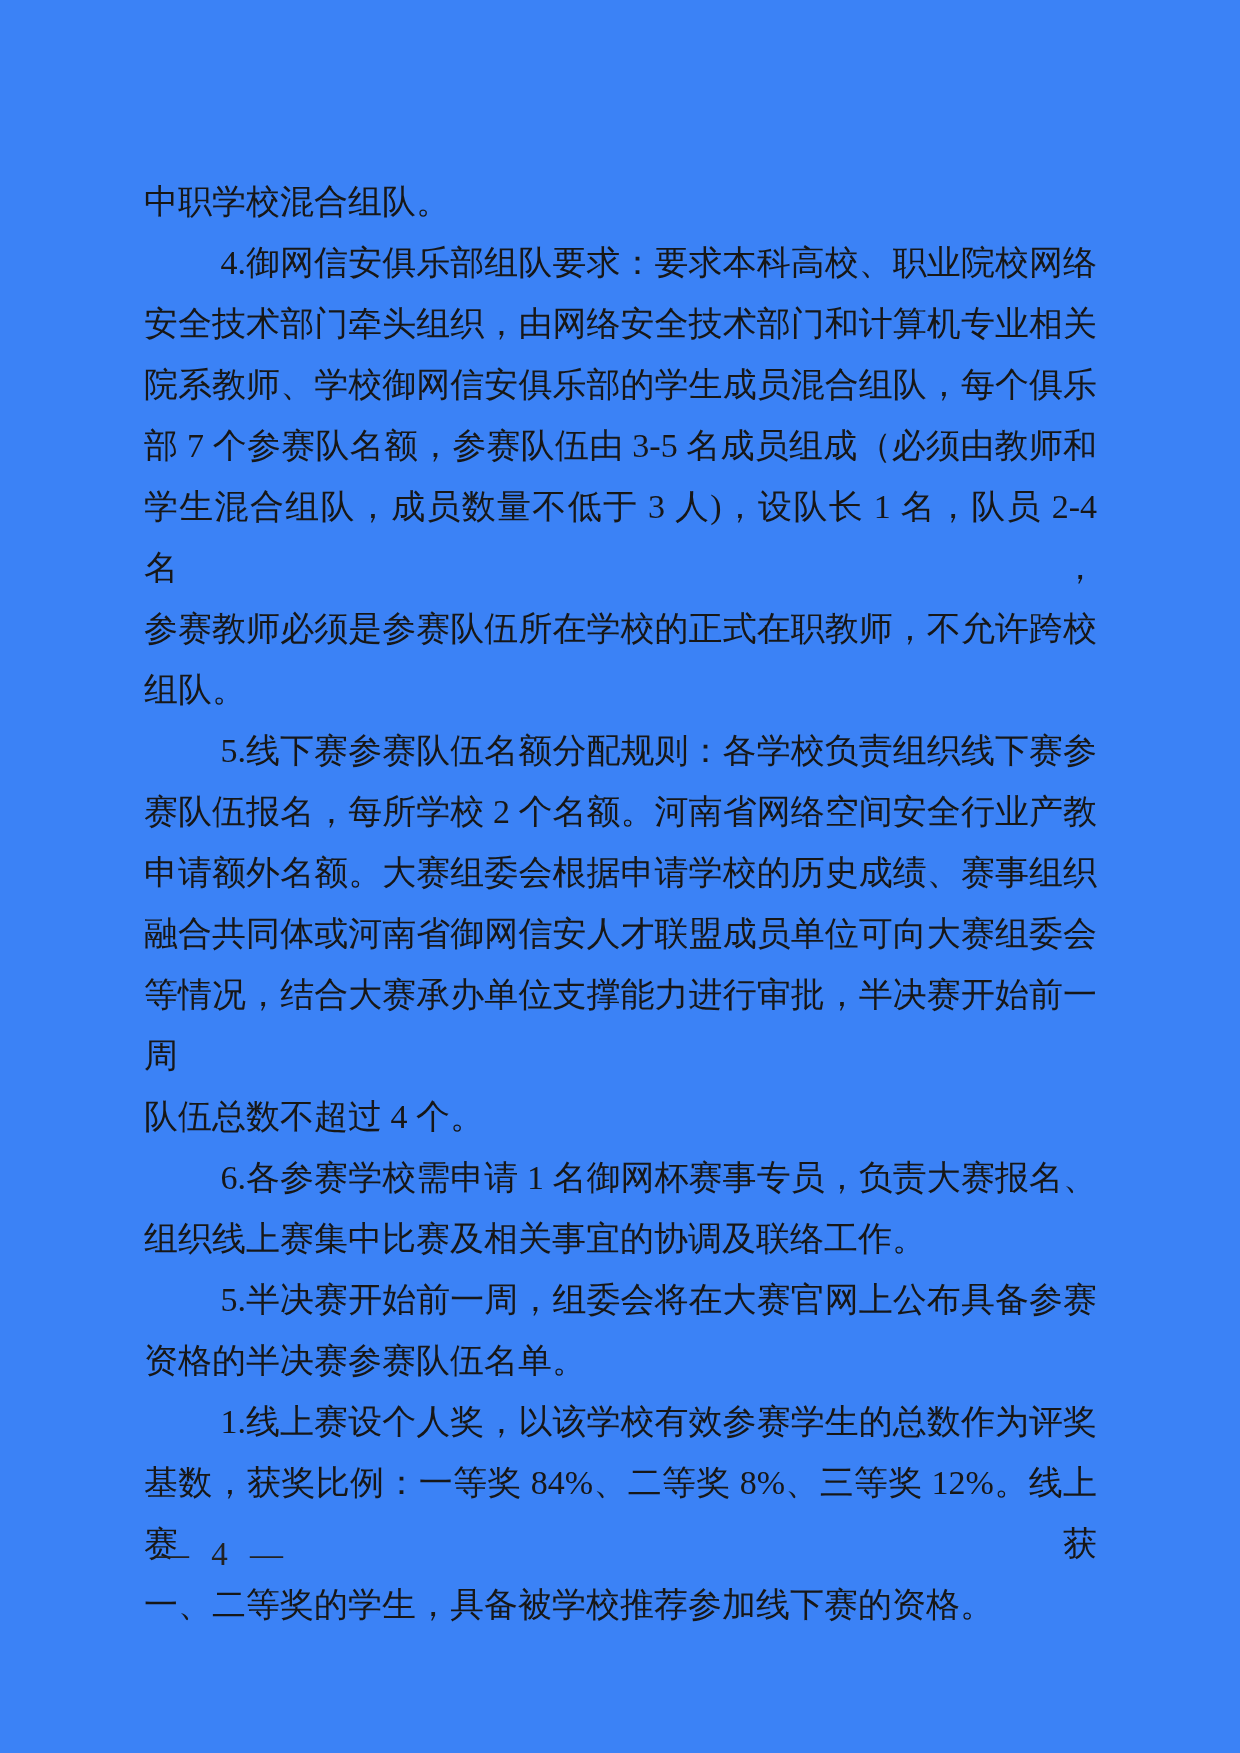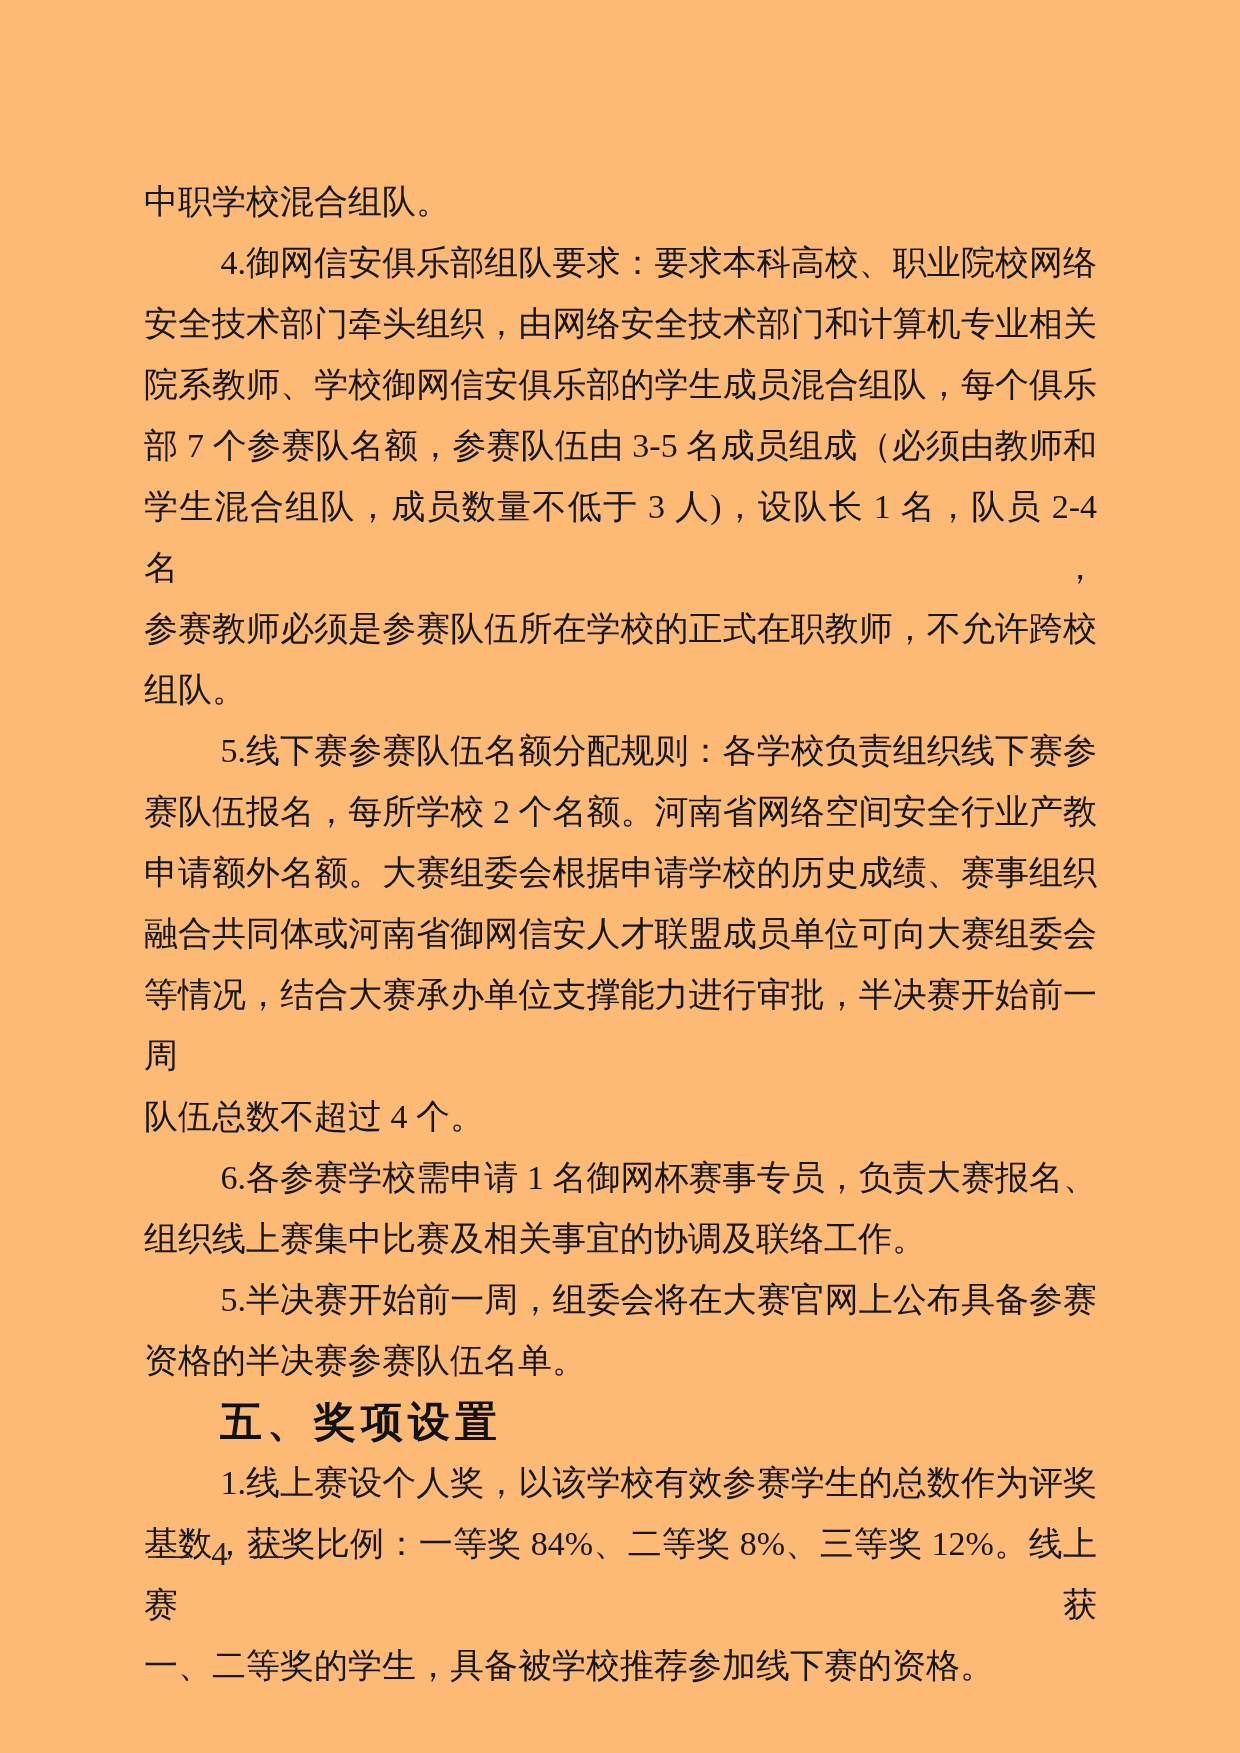--- a/index.html
+++ b/index.html
@@ -4,21 +4,21 @@
 <style>
   html, body {
     margin: 0;
     padding: 0;
     background: #ffffff;
   }
   .page {
     position: relative;
     width: 1240px;
     height: 1753px;
-    background: #fdba74;
+    background: #3b82f6;
     overflow: hidden;
     font-family: "Liberation Serif", "DejaVu Serif", serif;
     color: #171717;
   }
   .doc-body {
     position: absolute;
     left: 144px;
     top: 171px;
     width: 953px;
     font-size: 34px;
@@ -74,19 +74,18 @@
       <div class="line first-indent">5.线下赛参赛队伍名额分配规则：各学校负责组织线下赛参</div>
       <div class="line">赛队伍报名，每所学校 2 个名额。河南省网络空间安全行业产教</div>
       <div class="line">申请额外名额。大赛组委会根据申请学校的历史成绩、赛事组织</div>
       <div class="line">融合共同体或河南省御网信安人才联盟成员单位可向大赛组委会</div>
       <div class="line">等情况，结合大赛承办单位支撑能力进行审批，半决赛开始前一周</div>
       <div class="line para-end">队伍总数不超过 4 个。</div>
       <div class="line first-indent">6.各参赛学校需申请 1 名御网杯赛事专员，负责大赛报名、</div>
       <div class="line para-end">组织线上赛集中比赛及相关事宜的协调及联络工作。</div>
       <div class="line first-indent">5.半决赛开始前一周，组委会将在大赛官网上公布具备参赛</div>
       <div class="line para-end">资格的半决赛参赛队伍名单。</div>
-      <div class="heading">五、奖项设置</div>
       <div class="line first-indent">1.线上赛设个人奖，以该学校有效参赛学生的总数作为评奖</div>
       <div class="line">基数，获奖比例：一等奖 84%、二等奖 8%、三等奖 12%。线上赛获</div>
       <div class="line para-end">一、二等奖的学生，具备被学校推荐参加线下赛的资格。</div>
     </div>
   <div class="page-number">— 4 —</div>
 </div>
 
 </body></html>

